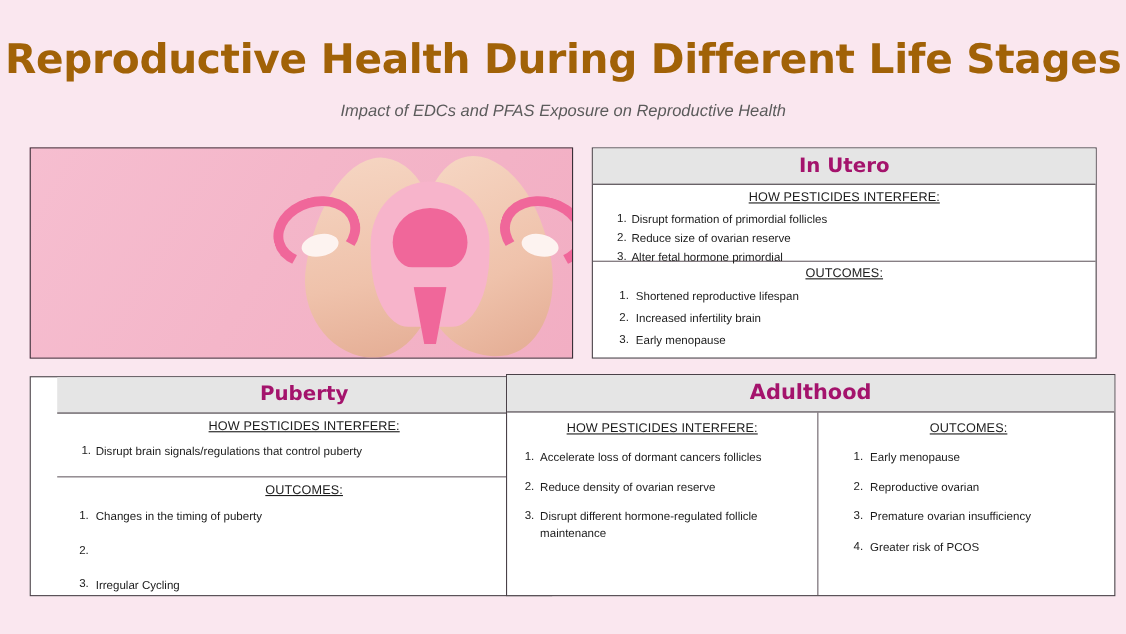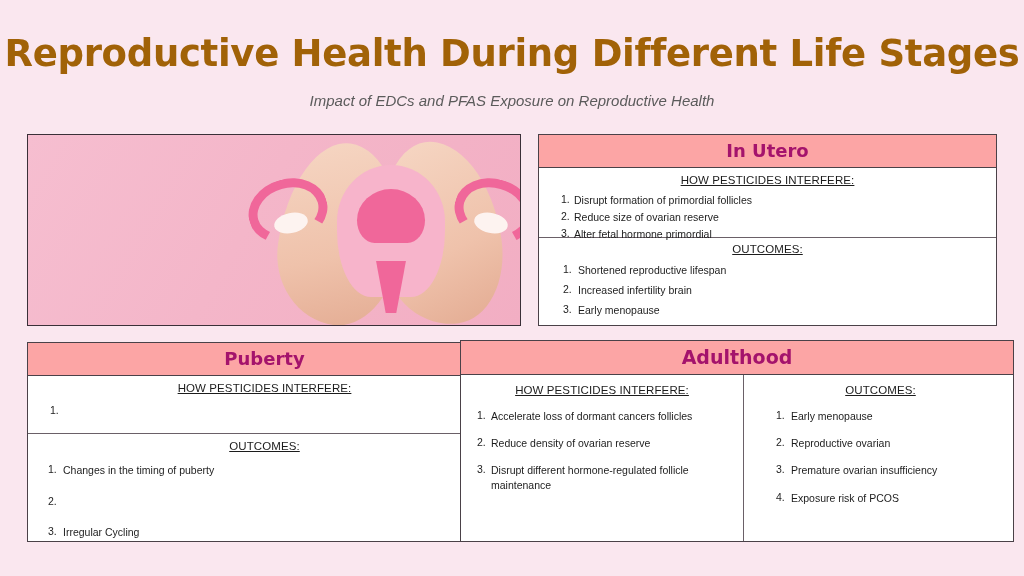--- a/index.html
+++ b/index.html
@@ -134,21 +134,21 @@
   }
 
   
   .stage-panel {
     position: absolute;
     border: 1.5px solid #4a4148;
     background: #ffffff;
     box-sizing: border-box;
   }
   .stage-header {
-    background: #fca5a5;
+    background: #e5e5e5;
     border-bottom: 1.5px solid #4a4148;
     text-align: center;
     color: #a4136c;
     font-weight: bold;
     font-family: "DejaVu Sans", sans-serif;
   }
   .section {
     box-sizing: border-box;
   }
   .section-heading {
@@ -195,20 +195,21 @@
   #in-utero-outcomes .section-heading { margin-bottom: 8px; }
   #in-utero-outcomes .item { margin-bottom: 6px; padding-left: 14px; }
   #in-utero-outcomes .item .num { width: 15px; }
 
   
   #panel-puberty {
     left: 27px;
     top: 342px;
     width: 475px;
     height: 200px;
+    padding-left: 24px;
   }
   #panel-puberty .stage-header {
     height: 32px;
     line-height: 32px;
     font-size: 18px;
   }
   #puberty-interfere {
     height: 58px;
     border-bottom: 1.2px solid #6a6067;
     padding: 6px 10px 0 10px;
@@ -313,20 +314,21 @@
     </div>
   </div>
 </div>
 
 <div class="stage-panel" id="panel-puberty">
   <div class="stage-header">Puberty</div>
   <div class="section" id="puberty-interfere">
     <div class="section-heading">HOW PESTICIDES INTERFERE:</div>
     <div class="item">
       <span class="num">1.</span>
+      <span class="item-text">Disrupt brain signals/regulations that control puberty</span>
     </div>
   </div>
   <div class="section" id="puberty-outcomes">
     <div class="section-heading">OUTCOMES:</div>
     <div class="item">
       <span class="num">1.</span>
       <span class="item-text">Changes in the timing of puberty</span>
     </div>
     <div class="item">
       <span class="num">2.</span>
@@ -365,17 +367,17 @@
       <div class="item">
         <span class="num">2.</span>
         <span class="item-text">Reproductive ovarian</span>
       </div>
       <div class="item">
         <span class="num">3.</span>
         <span class="item-text">Premature ovarian insufficiency</span>
       </div>
       <div class="item">
         <span class="num">4.</span>
-        <span class="item-text">Exposure risk of PCOS</span>
+        <span class="item-text">Greater risk of PCOS</span>
       </div>
     </div>
   </div>
 </div>
 
 </body></html>

